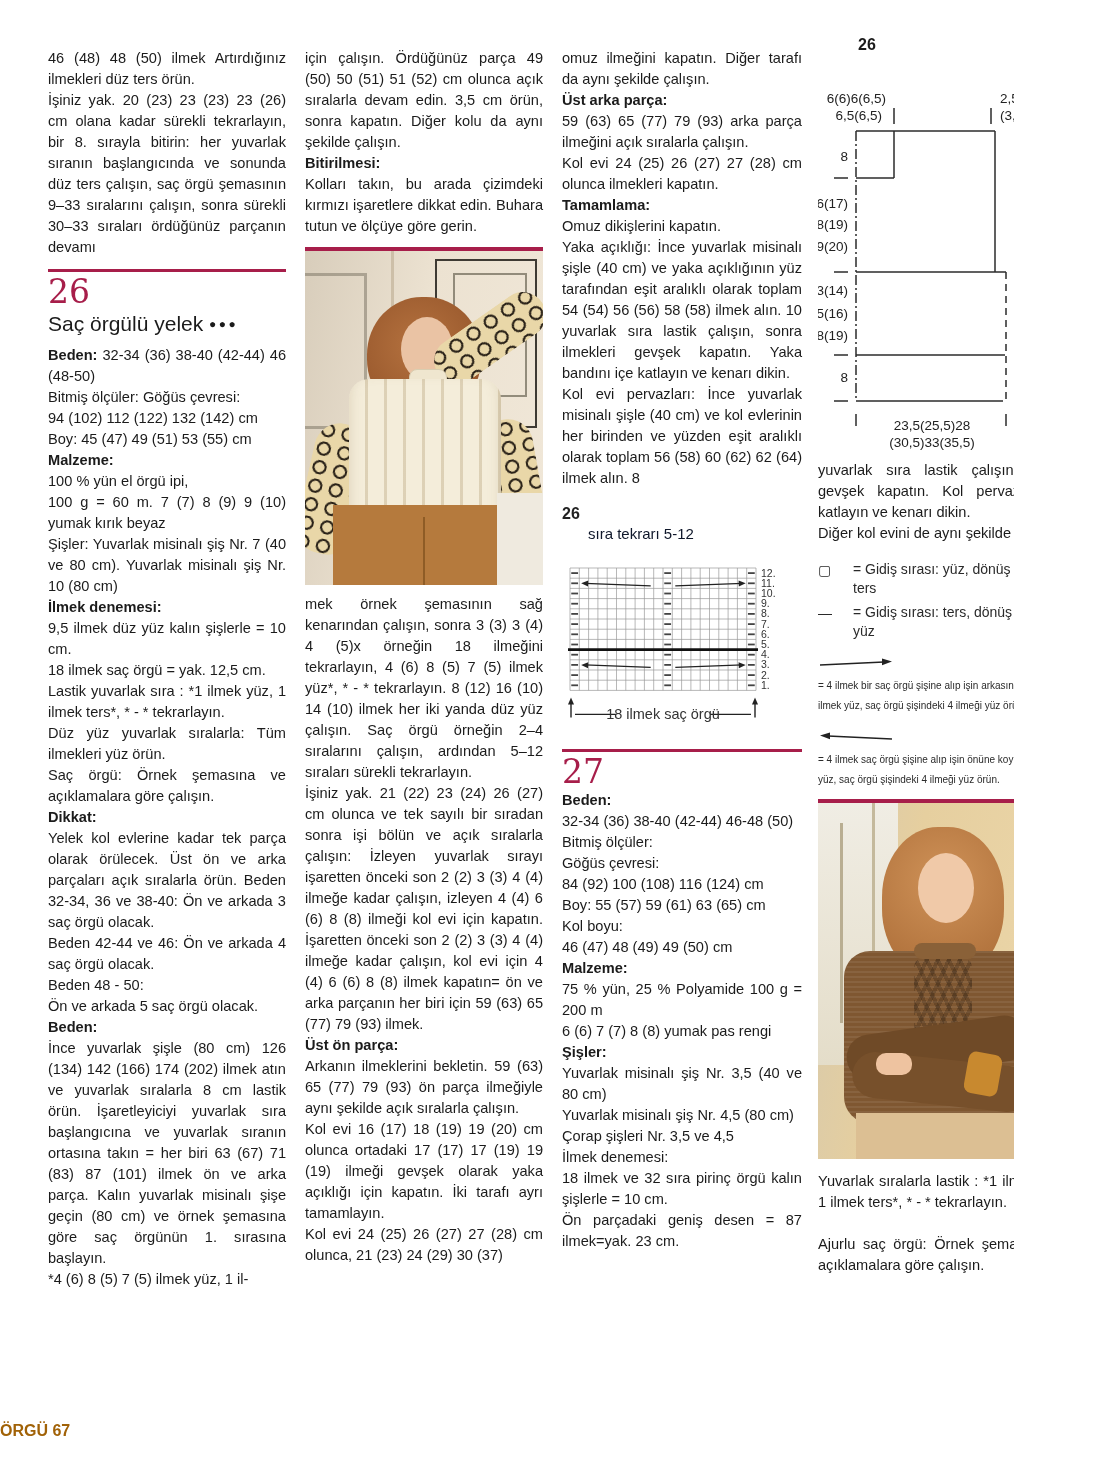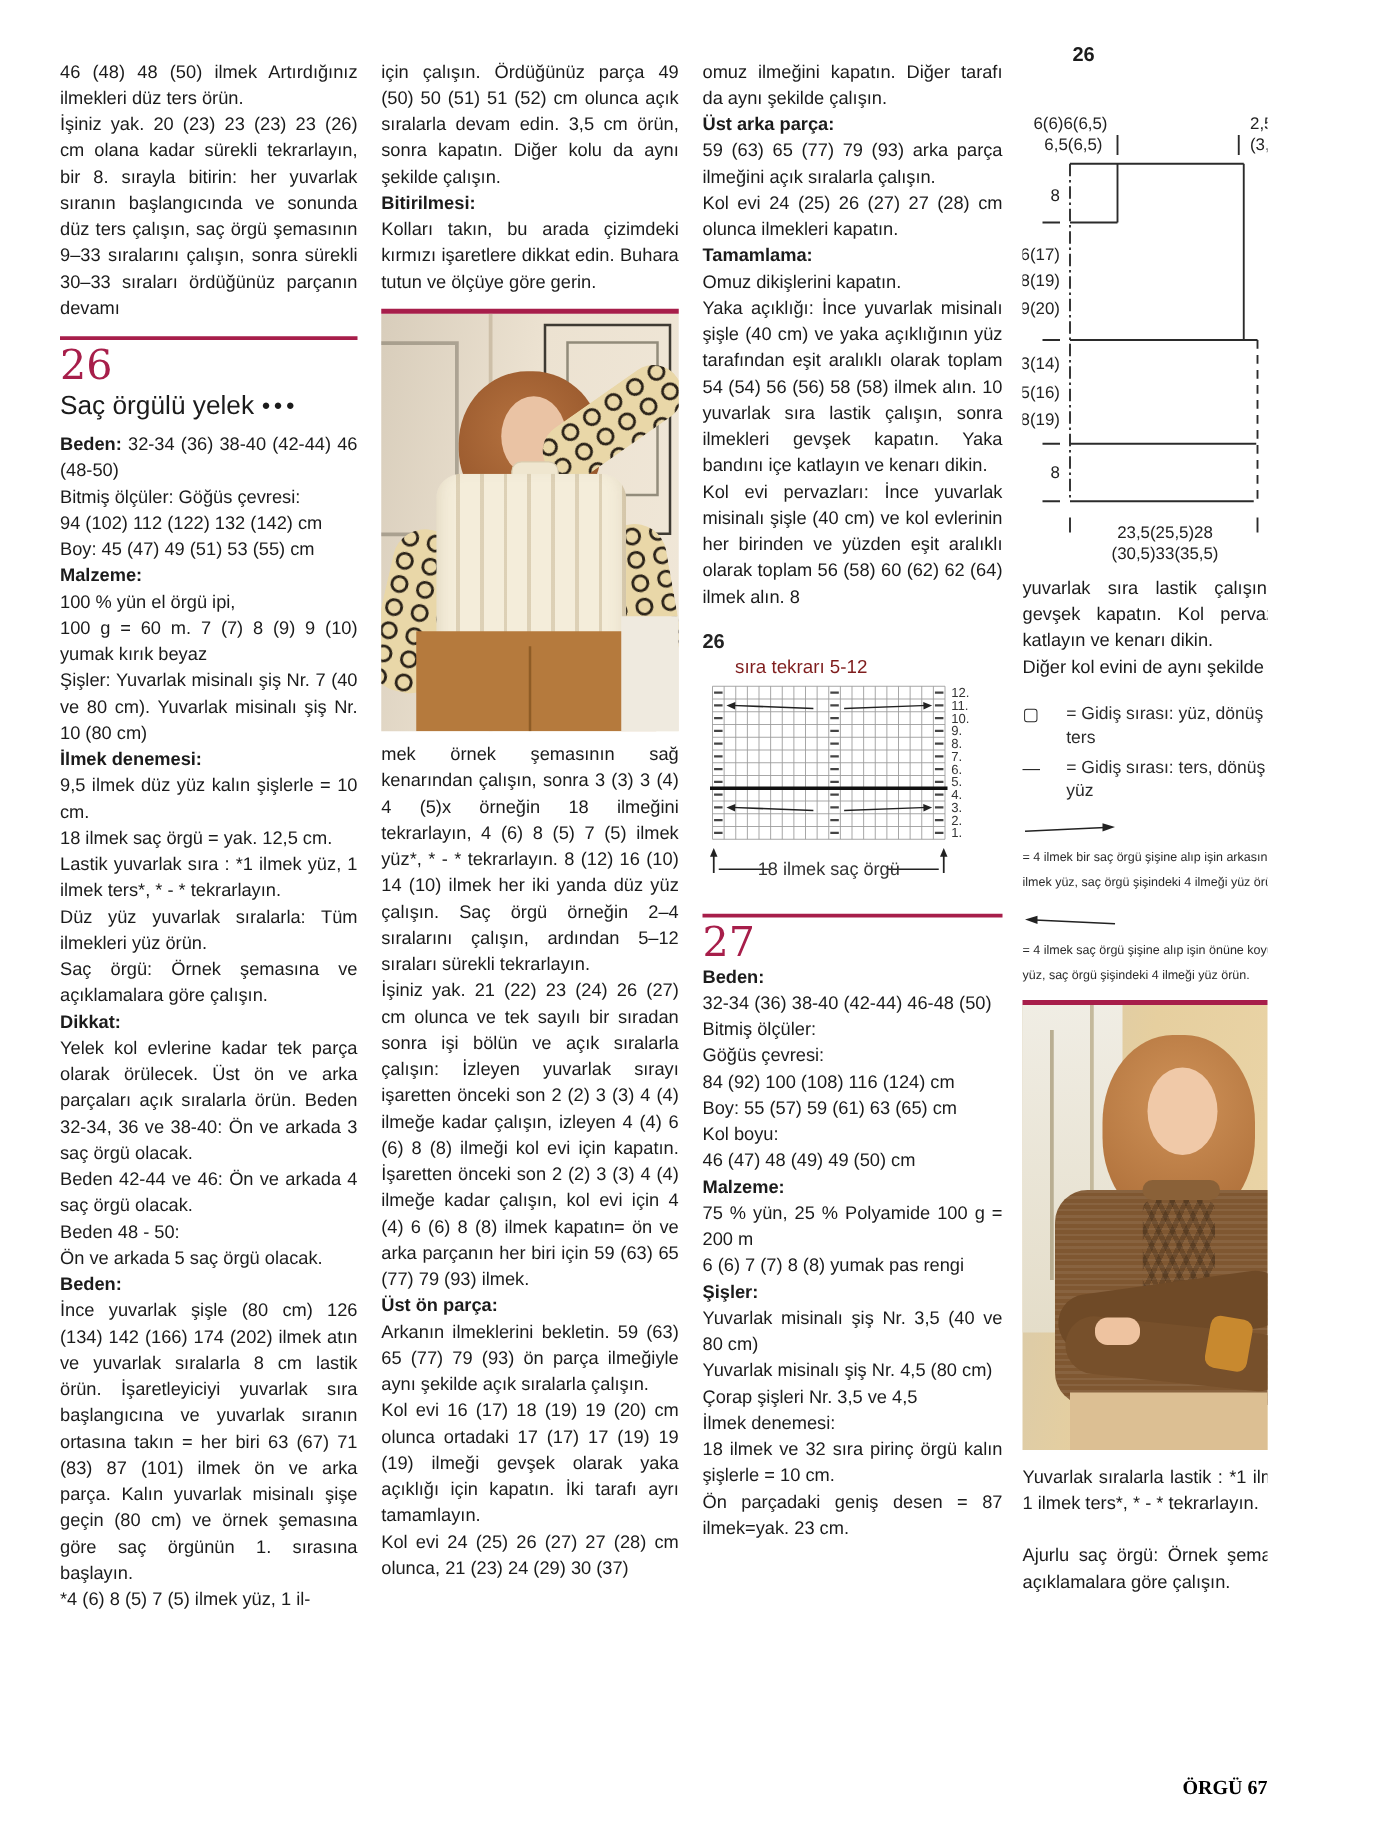--- a/index.html
+++ b/index.html
@@ -16,38 +16,38 @@
   .bold-line{font-size:14.6px;line-height:21px;font-weight:bold;margin:0;}
   .rule{border-top:3px solid var(--accent);margin:11px 0 2px;}
   .sec-num{font-family:"DejaVu Serif",serif;color:var(--accent);font-size:33px;line-height:36px;margin-top:2px;}
   .sec-title{font-weight:normal;font-size:21px;line-height:28px;margin:0 0 7px;}
   .dots{font-size:12px;letter-spacing:2.5px;vertical-align:3px;}
   .gap{height:21px;}
   .pagenum{font-weight:bold;font-size:16px;margin:0 0 4px 40px;}
   
   #chart26{margin:16px 0 4px;}
   .chart-head{font-weight:bold;font-size:16px;color:#222;margin:0;}
-  .chart-sub{font-size:15px;color:#7f1d1d;margin:2px 0 1px 26px;}
+  .chart-sub{font-size:15px;color:#0f172a;margin:2px 0 20px 26px;}
   
   #legend{margin-top:16px;color:#2a2a2a;}
   .legend-row{display:flex;gap:9px;font-size:14px;line-height:19px;margin-bottom:5px;}
   .legend-sym{flex:none;width:26px;padding-top:1px;}
   .legend-arrow-block{margin:14px 0 0;}
   .legend-arrow-block .atext{font-size:10px;line-height:19.5px;margin-top:3px;}
   
   .photo{position:relative;overflow:hidden;border-top:4px solid var(--accent);}
   #photo1{height:334px;margin:10px 0 9px;background:linear-gradient(100deg,#d8cdbb,#ece2d1 45%,#f0e7d8);}
   #photo2{height:356px;margin:10px 0 12px;background:linear-gradient(100deg,#d6c9ad 0,#e6cf9f 35%,#ecd7ab);}
   .abs{position:absolute;}
   .pattern{background-color:#e9d7a8;
     background-image:radial-gradient(circle 7px at 10px 10px, transparent 4.6px, #2a2218 5.2px 6.8px, transparent 7.4px);
     background-size:21px 19px;}
   
-  #footer{position:absolute;left:0;right:0;bottom:28px;text-align:right;
-    font-family:Liberation Serif, serif;font-weight:bold;font-size:16px;color:#000000;}
+  #footer{position:absolute;left:0;right:0;bottom:28px;text-align:left;
+    font-family:Liberation Sans, sans-serif;font-weight:bold;font-size:16px;color:#a16207;}
   svg text{font-family:"Liberation Sans",sans-serif;}
 </style>
 </head>
 <body>
 
 <div id="page">
 
   <div class="col" id="col1">
     <p class="para">46 (48) 48 (50) ilmek Artırdığınız ilmekleri düz ters örün.</p>
     <p class="para">İşiniz yak. 20 (23) 23 (23) 23 (26) cm olana kadar sürekli tekrarlayın, bir 8. sırayla bitirin: her yuvarlak sıranın başlangıcında ve sonunda düz ters çalışın, saç örgü şemasının 9–33 sıralarını çalışın, sonra sürekli 30–33 sıraları ördüğünüz parçanın devamı</p>

